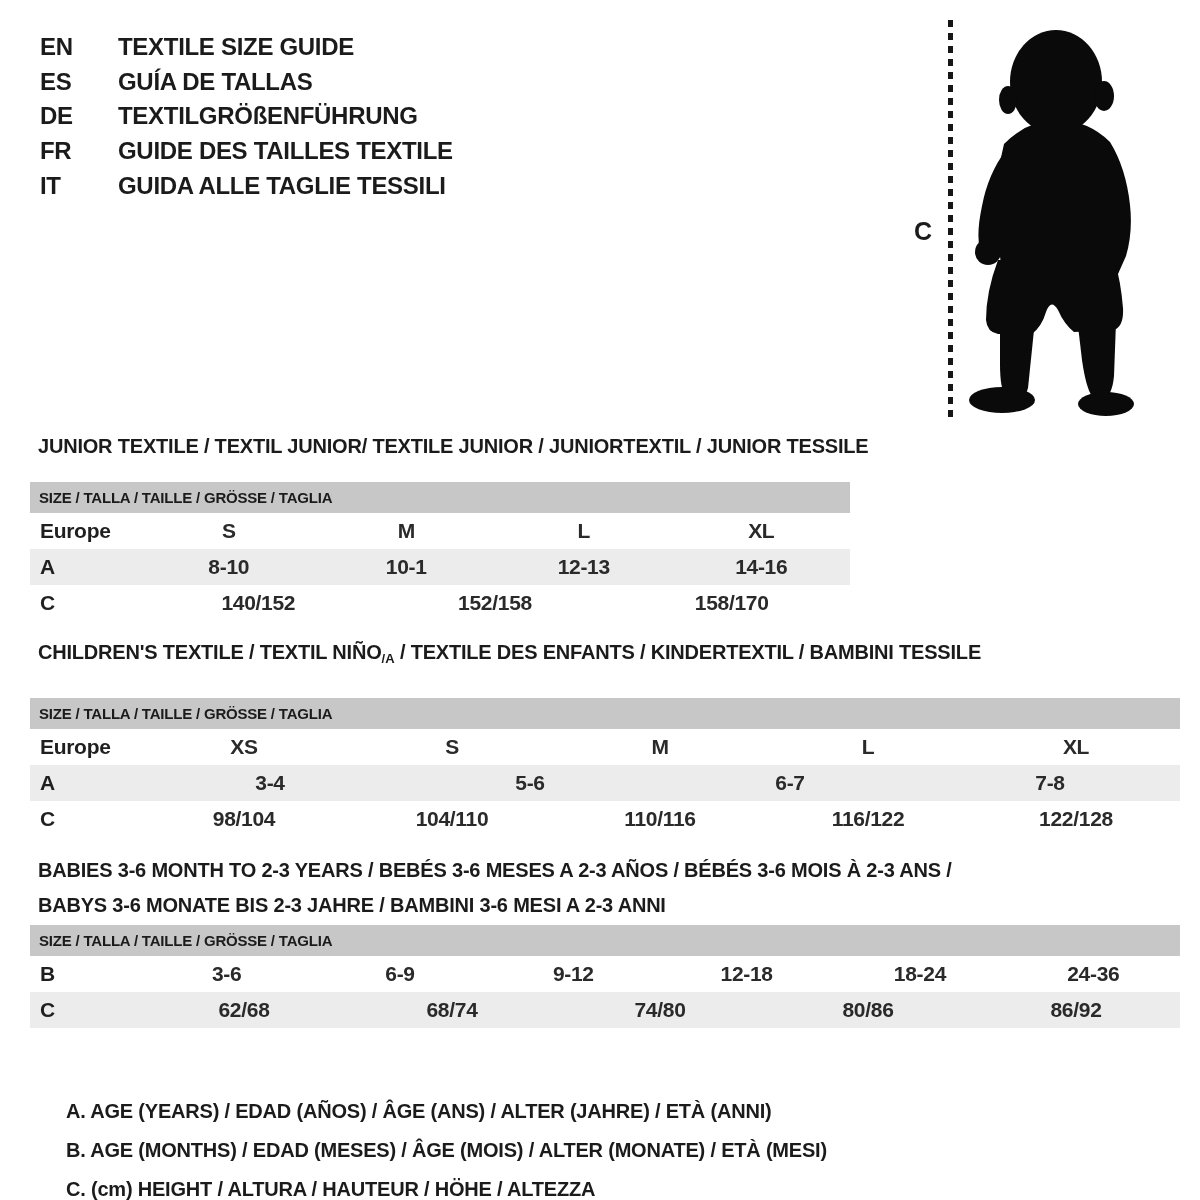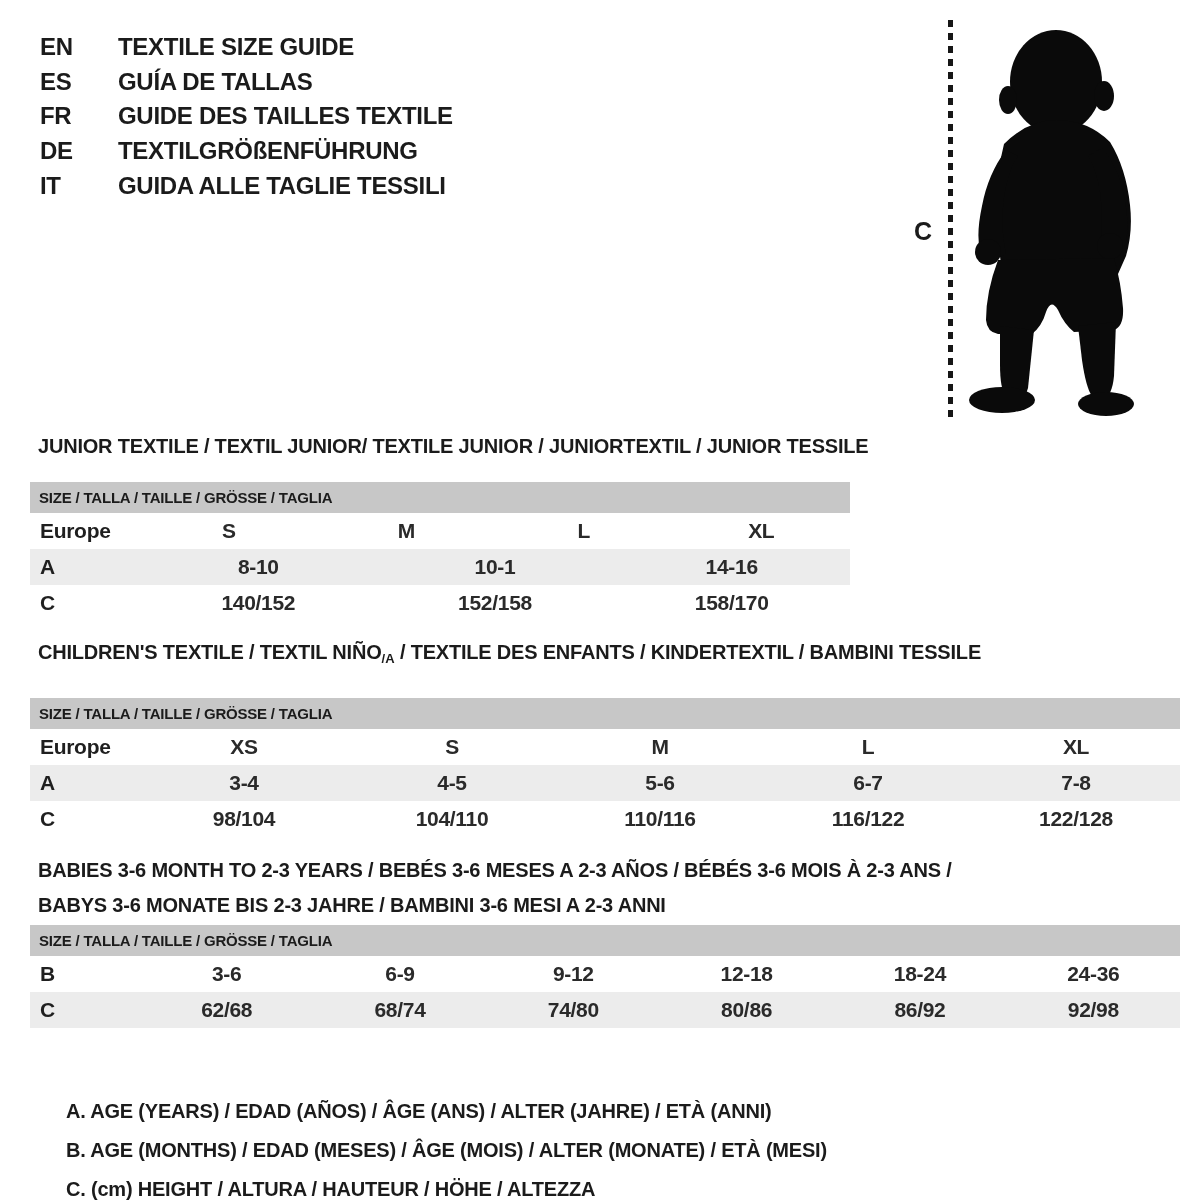--- a/index.html
+++ b/index.html
@@ -61,26 +61,26 @@
 <div class="langs">
   <div class="lang-row">
     <span class="lang-code">EN</span>
     <span class="lang-title">TEXTILE SIZE GUIDE</span>
   </div>
   <div class="lang-row">
     <span class="lang-code">ES</span>
     <span class="lang-title">GUÍA DE TALLAS</span>
   </div>
   <div class="lang-row">
+    <span class="lang-code">DE</span>
+    <span class="lang-title">TEXTILGRÖßENFÜHRUNG</span>
+  </div>
+  <div class="lang-row">
     <span class="lang-code">FR</span>
     <span class="lang-title">GUIDE DES TAILLES TEXTILE</span>
-  </div>
-  <div class="lang-row">
-    <span class="lang-code">DE</span>
-    <span class="lang-title">TEXTILGRÖßENFÜHRUNG</span>
   </div>
   <div class="lang-row">
     <span class="lang-code">IT</span>
     <span class="lang-title">GUIDA ALLE TAGLIE TESSILI</span>
   </div>
 </div>
 
 <span class="figure-c-label">C</span>
 <div class="dash-line"></div>
 <svg class="silhouette" width="190" height="400" viewBox="0 0 190 400" aria-hidden="true">
@@ -108,20 +108,21 @@
     <div class="tcell lbl">Europe</div>
     <div class="tcell">S</div>
     <div class="tcell">M</div>
     <div class="tcell">L</div>
     <div class="tcell">XL</div>
   </div>
   <div class="trow shaded">
     <div class="tcell lbl">A</div>
     <div class="tcell">8-10</div>
     <div class="tcell">10-1</div>
+    <div class="tcell">12-13</div>
     <div class="tcell">14-16</div>
   </div>
   <div class="trow">
     <div class="tcell lbl">C</div>
     <div class="tcell">140/152</div>
     <div class="tcell">152/158</div>
     <div class="tcell">158/170</div>
   </div>
 </div>
 
@@ -132,21 +133,20 @@
     <div class="tcell lbl">Europe</div>
     <div class="tcell">XS</div>
     <div class="tcell">S</div>
     <div class="tcell">M</div>
     <div class="tcell">L</div>
     <div class="tcell">XL</div>
   </div>
   <div class="trow shaded">
     <div class="tcell lbl">A</div>
     <div class="tcell">3-4</div>
-    <div class="tcell">4-5</div>
     <div class="tcell">5-6</div>
     <div class="tcell">6-7</div>
     <div class="tcell">7-8</div>
   </div>
   <div class="trow">
     <div class="tcell lbl">C</div>
     <div class="tcell">98/104</div>
     <div class="tcell">104/110</div>
     <div class="tcell">110/116</div>
     <div class="tcell">116/122</div>
@@ -169,21 +169,20 @@
     <div class="tcell">18-24</div>
     <div class="tcell">24-36</div>
   </div>
   <div class="trow shaded">
     <div class="tcell lbl">C</div>
     <div class="tcell">62/68</div>
     <div class="tcell">68/74</div>
     <div class="tcell">74/80</div>
     <div class="tcell">80/86</div>
     <div class="tcell">86/92</div>
-    <div class="tcell">92/98</div>
   </div>
 </div>
 
 <div class="footnotes">
   <div class="fn-line">A. AGE (YEARS) / EDAD (AÑOS) / ÂGE (ANS) / ALTER (JAHRE) / ETÀ (ANNI)</div>
   <div class="fn-line">B. AGE (MONTHS) / EDAD (MESES) / ÂGE (MOIS) / ALTER (MONATE) / ETÀ (MESI)</div>
   <div class="fn-line">C. (cm) HEIGHT / ALTURA / HAUTEUR / HÖHE / ALTEZZA</div>
 </div>
 
 </body></html>

